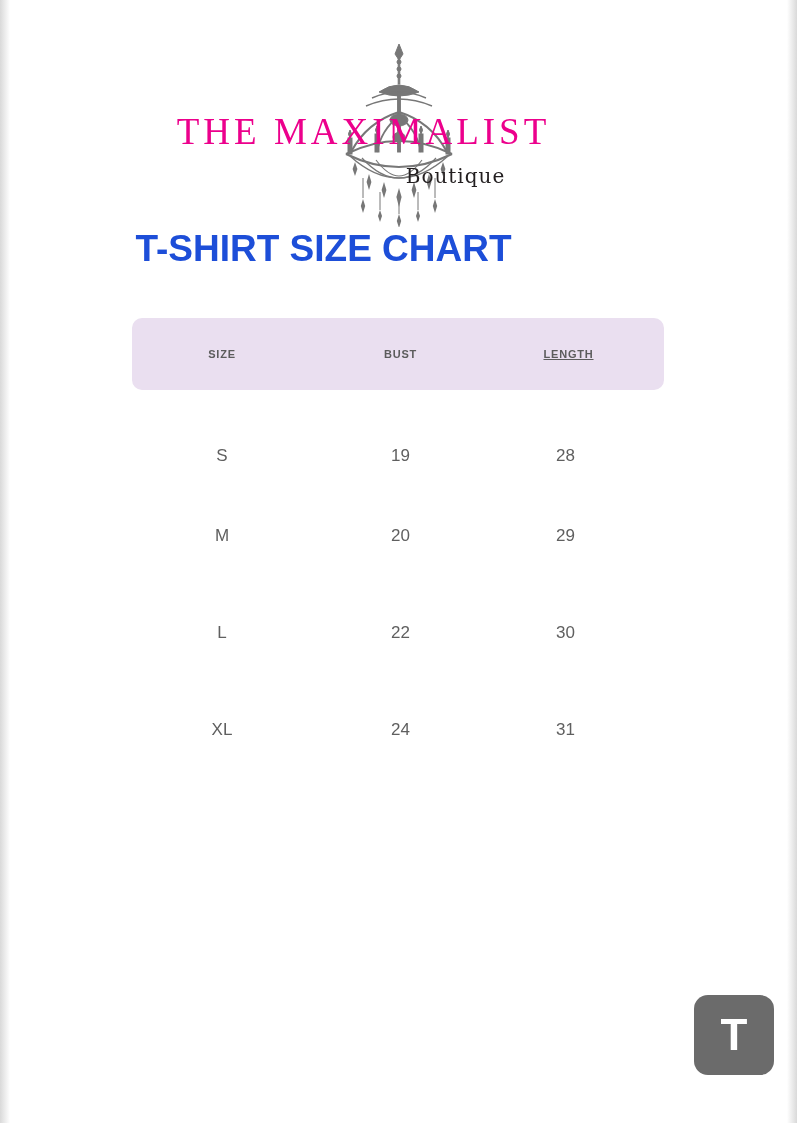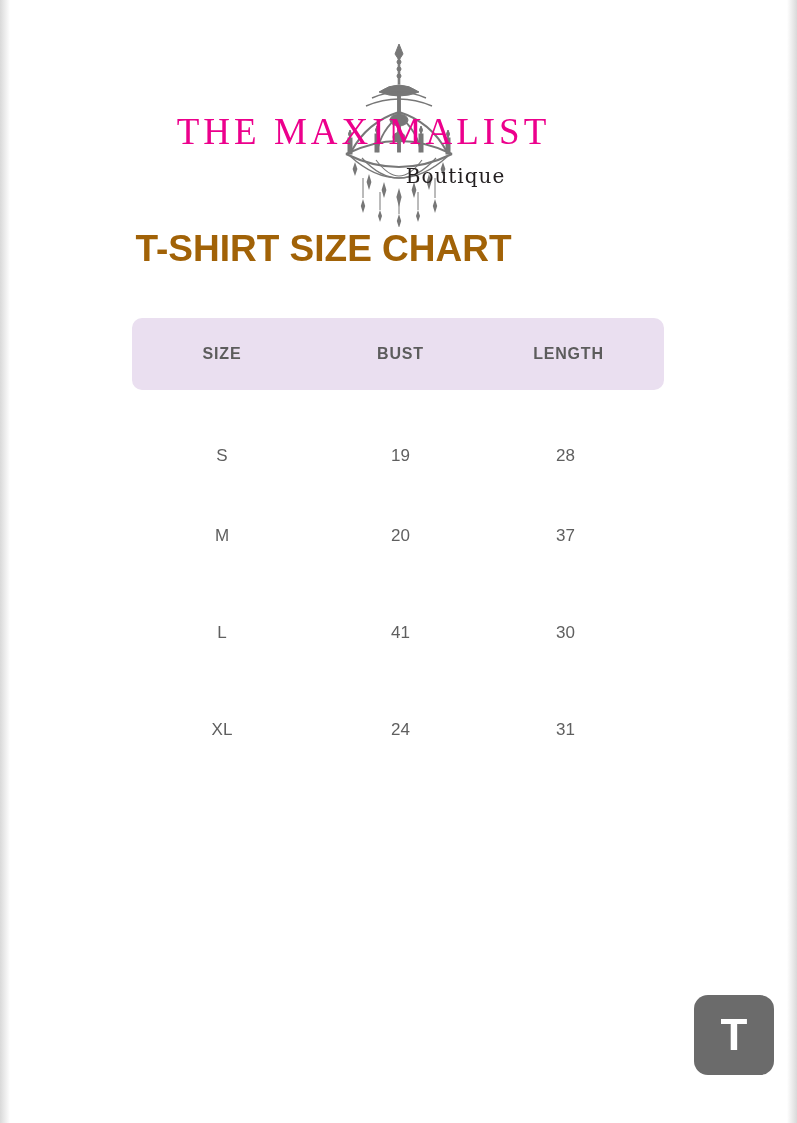--- a/index.html
+++ b/index.html
@@ -82,41 +82,41 @@
   }
 
   .chart-title {
     position: absolute;
     left: 0;
     top: 228px;
     width: 647px;
     text-align: center;
     font-size: 37px;
     font-weight: bold;
-    color: #a16207;
+    color: #1d4ed8;
     letter-spacing: 0px;
   }
 
   .table-wrap {
     position: absolute;
     left: 132px;
     top: 318px;
     width: 532px;
   }
   table.size-table {
     width: 532px;
     border-collapse: collapse;
     table-layout: fixed;
   }
   table.size-table thead tr {
     background: #eadff0;
   }
   table.size-table thead th {
     height: 70px;
-    font-size: 16px;
+    font-size: 11px;
     font-weight: bold;
     color: #5c5c5c;
     letter-spacing: 0.8px;
     text-align: center;
     vertical-align: middle;
   }
   table.size-table thead th:first-child {
     border-top-left-radius: 10px;
     border-bottom-left-radius: 10px;
   }
@@ -135,21 +135,21 @@
   table.size-table tbody tr:first-child td {
     padding-top: 36px;
     height: 60px;
   }
   
   .col-size  { width: 180px; }
   .col-bust  { width: 176px; }
   .col-length{ width: 176px; }
   td.cell-bust, th.cell-bust { padding-right: 0px; }
   td.cell-length { padding-right: 22px; }
-  th.cell-length { padding-right: 16px; }
+  th.cell-length { padding-right: 16px; text-decoration: underline; }
 
   .brand-badge {
     position: absolute;
     right: 23px;
     bottom: 48px;
     width: 80px;
     height: 80px;
     background: #6b6b6b;
     border-radius: 14px;
     display: flex;
@@ -252,25 +252,25 @@
       </thead>
       <tbody>
         <tr>
           <td class="cell-size">S</td>
           <td class="cell-bust">19</td>
           <td class="cell-length">28</td>
         </tr>
         <tr>
           <td class="cell-size">M</td>
           <td class="cell-bust">20</td>
-          <td class="cell-length">37</td>
+          <td class="cell-length">29</td>
         </tr>
         <tr>
           <td class="cell-size">L</td>
-          <td class="cell-bust">41</td>
+          <td class="cell-bust">22</td>
           <td class="cell-length">30</td>
         </tr>
         <tr>
           <td class="cell-size">XL</td>
           <td class="cell-bust">24</td>
           <td class="cell-length">31</td>
         </tr>
       </tbody>
     </table>
   </div>

